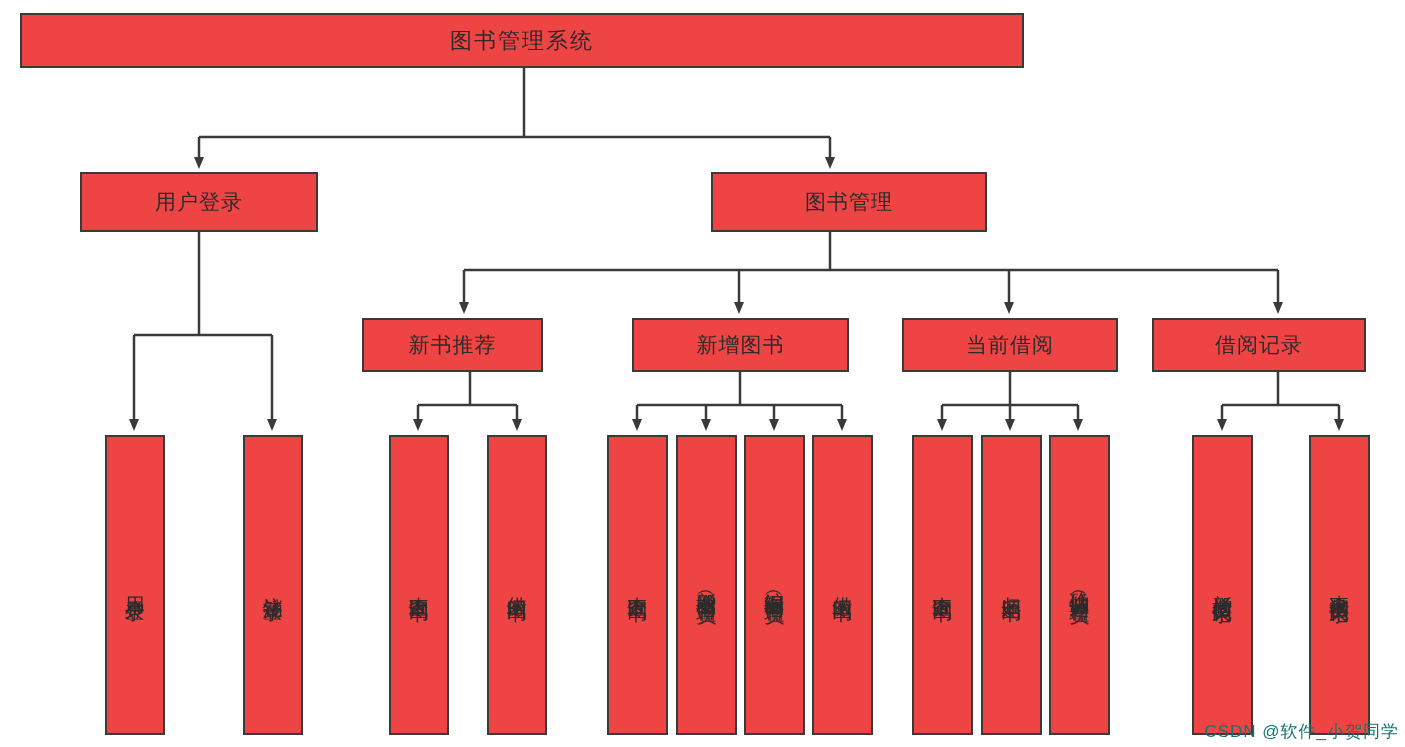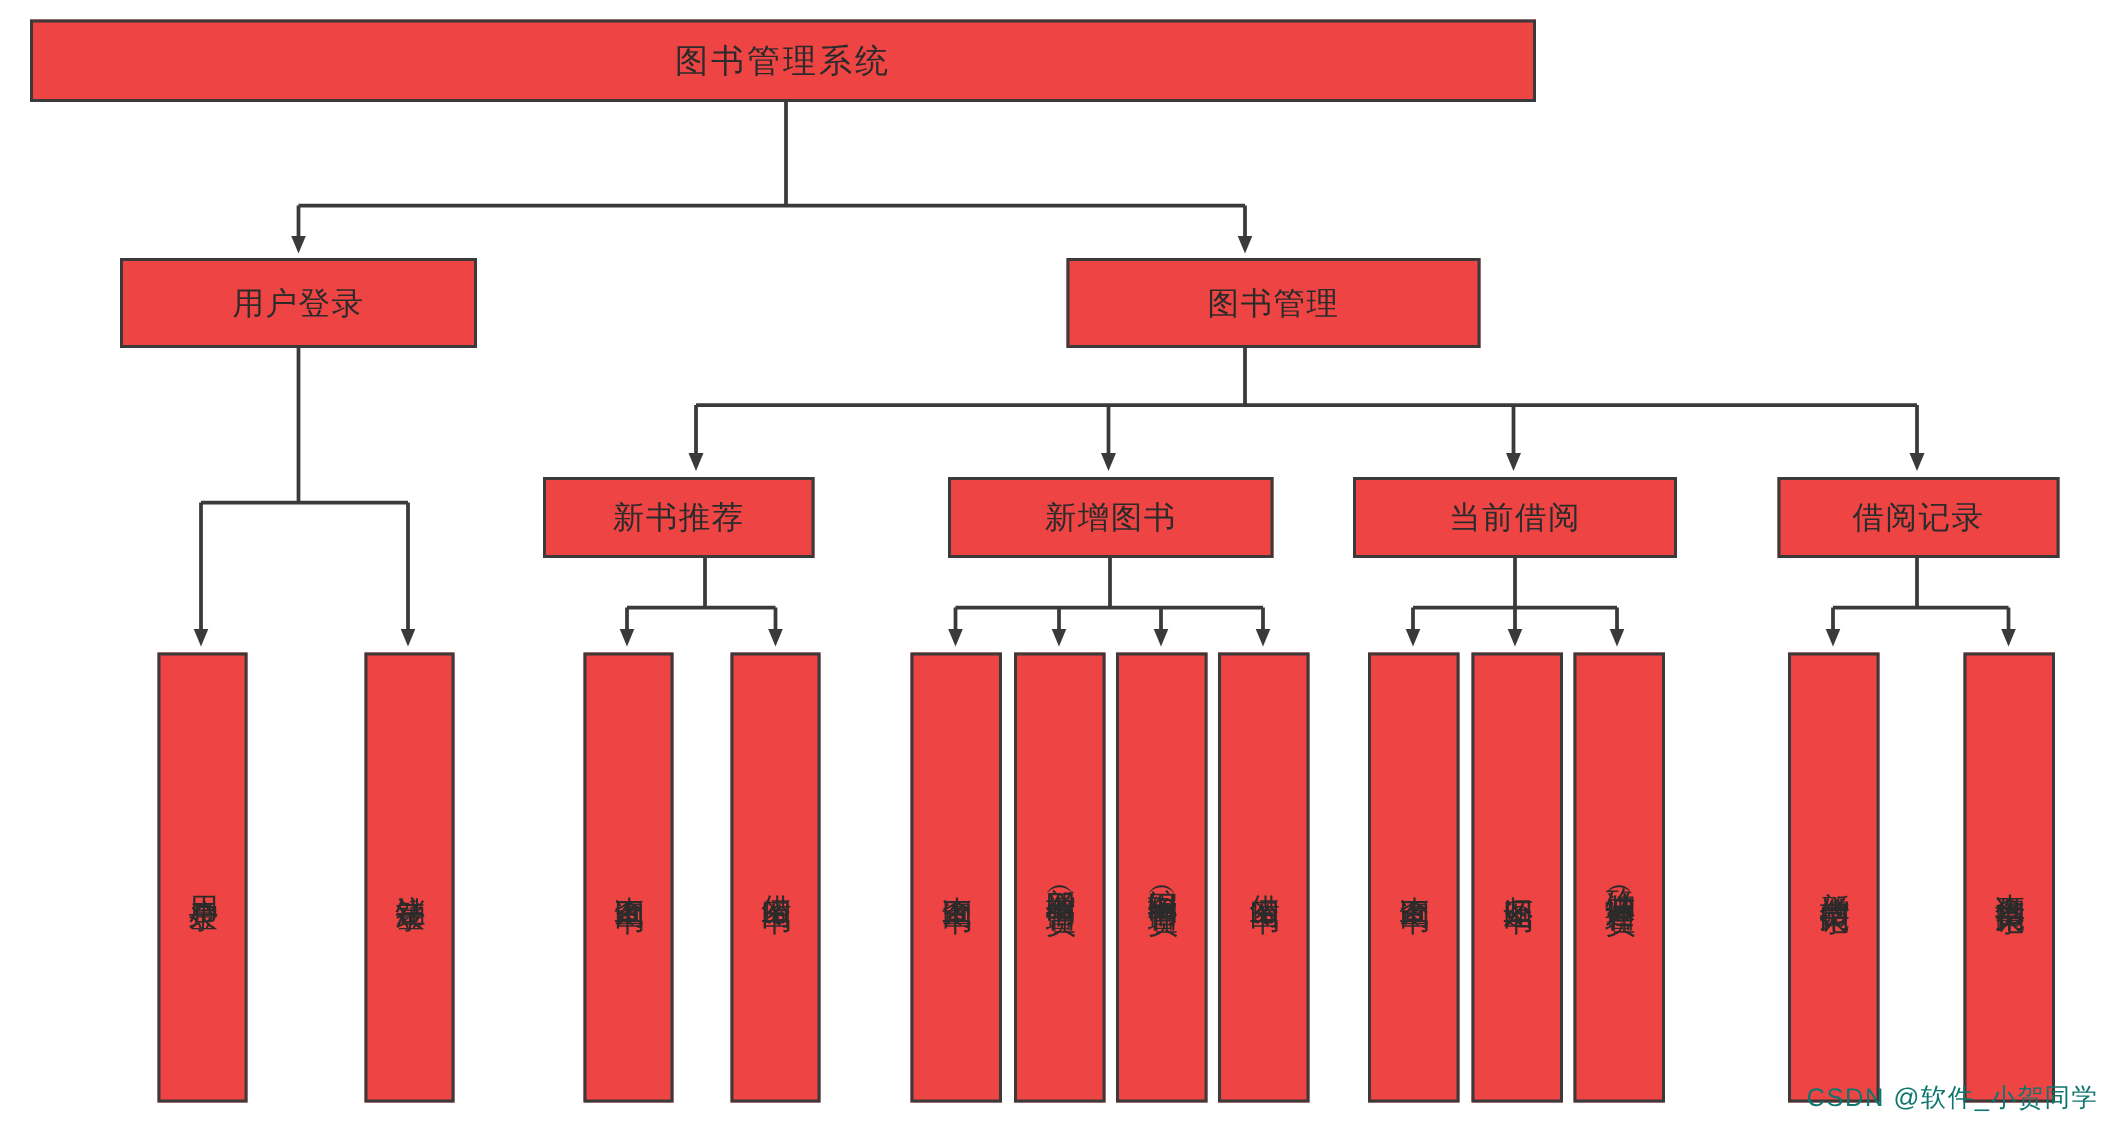--- a/index.html
+++ b/index.html
@@ -72,21 +72,21 @@
   </svg>
 
   <div class="node title" style="left:20px;top:13px;width:1004px;height:55px;">图书管理系统</div>
 
   <div class="node h" style="left:80px;top:172px;width:238px;height:60px;">用户登录</div>
   <div class="node h" style="left:711px;top:172px;width:276px;height:60px;">图书管理</div>
 
   <div class="node h" style="left:362px;top:318px;width:181px;height:54px;">新书推荐</div>
   <div class="node h" style="left:632px;top:318px;width:217px;height:54px;">新增图书</div>
   <div class="node h" style="left:902px;top:318px;width:216px;height:54px;">当前借阅</div>
-  <div class="node h" style="left:1185px;top:318px;width:188px;height:54px;">借阅记录</div>
+  <div class="node h" style="left:1152px;top:318px;width:214px;height:54px;">借阅记录</div>
 
   <div class="node leaf" style="left:105px;top:435px;width:60px;height:300px;">
     <span class="vtext">用户登录</span>
   </div>
   <div class="node leaf" style="left:243px;top:435px;width:60px;height:300px;">
     <span class="vtext">注销登录</span>
   </div>
 
   <div class="node leaf" style="left:389px;top:435px;width:60px;height:300px;">
     <span class="vtext">查询图书</span>

